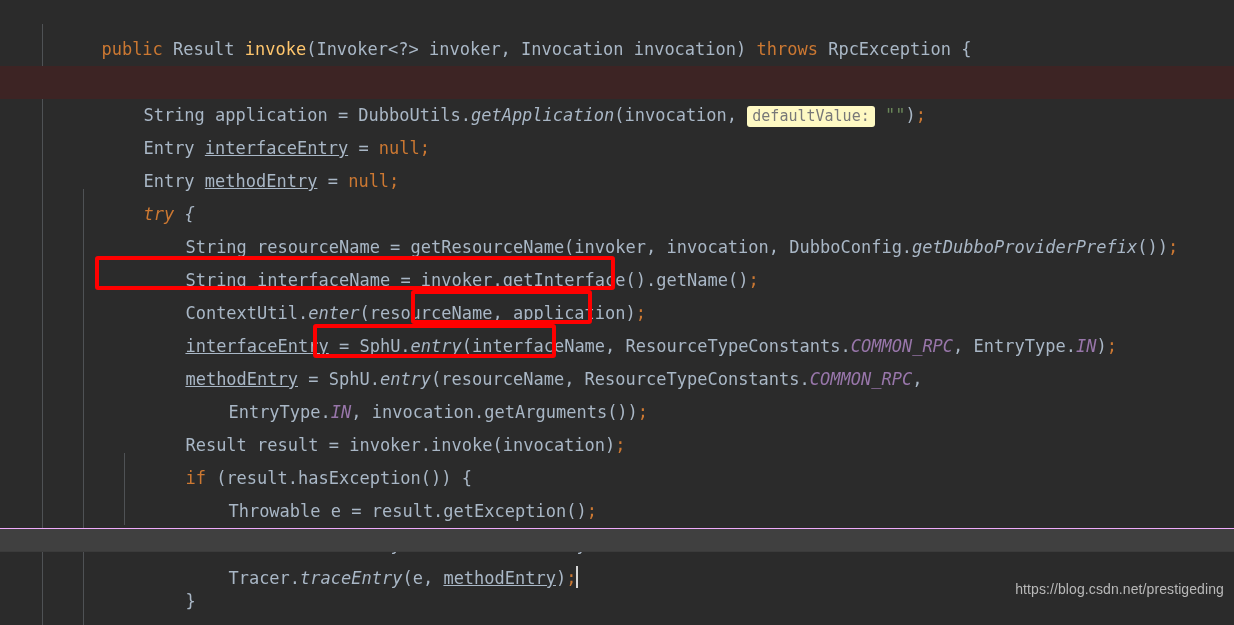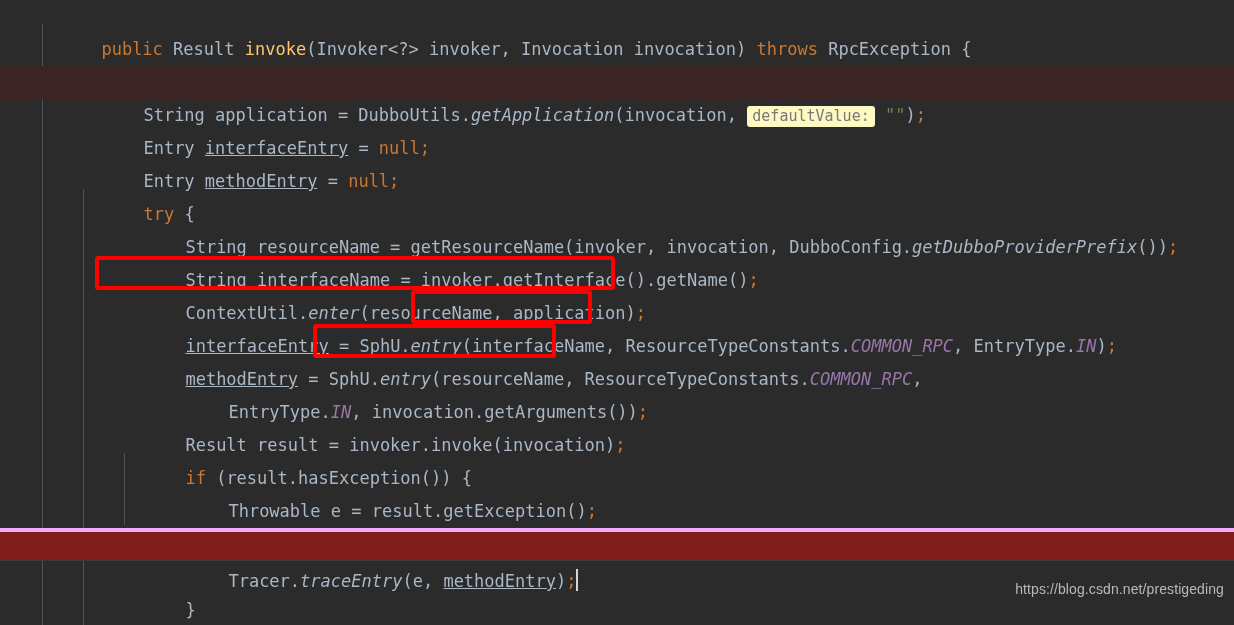--- a/index.html
+++ b/index.html
@@ -35,24 +35,24 @@
     box-sizing: border-box;
   }
   .line .txt {
     display: inline-block;
     padding-left: 0;
   }
 
   
   .line.error-line   { background: #3d2424; }
   .line.caret-line   {
-    background: #7f1d1d;
-    border-top: 4px solid #f0abfc;
+    background: #404040;
+    border-top: 1px solid #f0abfc;
     border-bottom: 1px solid #3b3b3b;
-    height: 33px;
+    height: 24px;
   }
 
   
   .guide {
     position: absolute;
     width: 1px;
     background: #4f5255;
   }
 
   
@@ -128,21 +128,21 @@
 
     <div class="line">
       <span class="txt" style="padding-left:78px;"><span class="def">Entry </span><span class="var-decl">interfaceEntry</span><span class="def"> = </span><span class="kw">null</span><span class="semi">;</span></span>
     </div>
 
     <div class="line">
       <span class="txt" style="padding-left:78px;"><span class="def">Entry </span><span class="var-decl">methodEntry</span><span class="def"> = </span><span class="kw">null</span><span class="semi">;</span></span>
     </div>
 
     <div class="line">
-      <span class="txt" style="padding-left:78px;"><span class="kw">try</span><span class="def"> {</span></span>
+      <span class="txt" style="padding-left:78px;font-style:italic;"><span class="kw">try</span><span class="def"> {</span></span>
     </div>
 
     <div class="line">
       <span class="txt" style="padding-left:120px;"><span class="def">String resourceName = getResourceName(invoker, invocation, DubboConfig.</span><span class="stat">getDubboProviderPrefix</span><span class="def">())</span><span class="semi">;</span></span>
     </div>
 
     <div class="line">
       <span class="txt" style="padding-left:120px;"><span class="def">String </span><span class="var-decl">interfaceName</span><span class="def"> = invoker.getInterface().getName()</span><span class="semi">;</span></span>
     </div>
 

